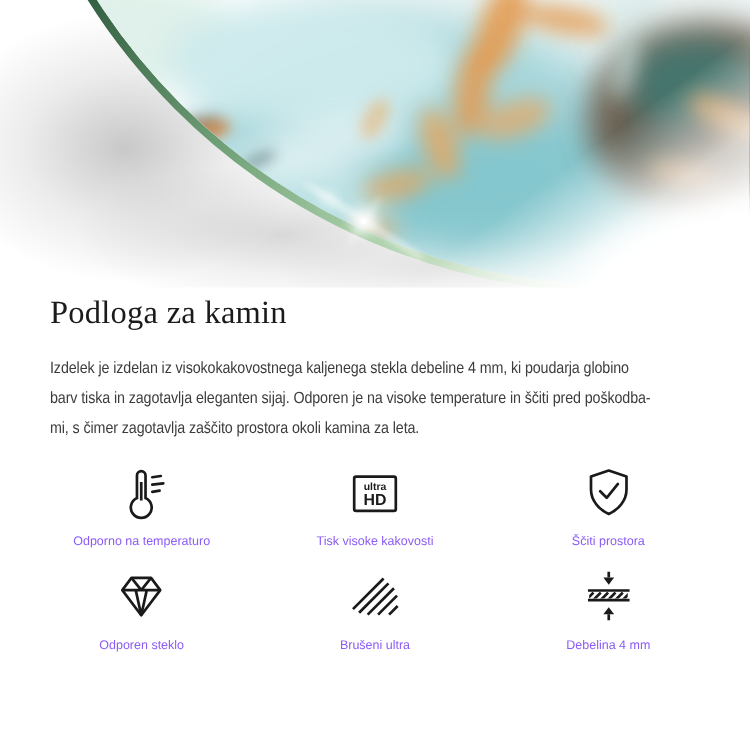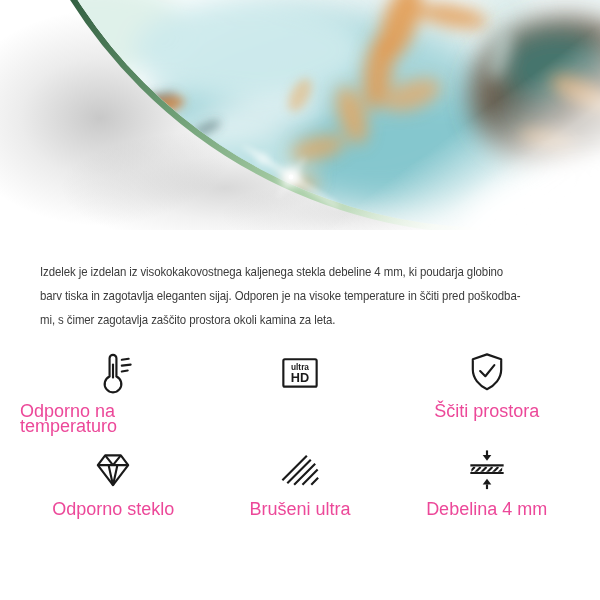--- a/index.html
+++ b/index.html
@@ -3,30 +3,30 @@
 <meta charset="utf-8">
 <style>
   html,body{margin:0;padding:0;background:#fff;}
   .page{width:600px;height:600px;background:#fff;overflow:hidden;position:relative;
         font-family:"Liberation Sans",sans-serif;}
   .hero{width:600px;height:230px;display:block;}
   .content{padding:0 40px;}
   .heading{font-family:"Liberation Serif",serif;font-weight:400;color:#1b1b1b;
            font-size:26px;line-height:33px;letter-spacing:.2px;margin:3px 0 0 0;}
   .heading-line{display:block;}
-  .desc{margin-top:30px;color:#3c3c3c;font-size:13px;line-height:24px;}
+  .desc{margin-top:16px;color:#3c3c3c;font-size:13px;line-height:24px;}
   .desc-line{white-space:nowrap;transform:scaleX(.88);transform-origin:0 50%;letter-spacing:-.1px;}
   .features{display:grid;grid-template-columns:repeat(3,1fr);padding:0 20px;margin-top:17px;row-gap:13px;}
   .feature{display:flex;flex-direction:column;align-items:center;}
   .icon-wrap{height:47px;display:flex;align-items:center;justify-content:center;}
   .feat-icon{color:#1a1a1a;display:block;}
   .feat-icon .st{fill:none;stroke:currentColor;stroke-width:2.2;}
   .feat-icon .fl{fill:currentColor;stroke:none;}
   .feat-icon text{font-family:"Liberation Sans",sans-serif;font-weight:bold;fill:#1a1a1a;}
-  .feature-label{margin-top:8px;font-size:18px;color:#ec4899;line-height:15px;}
+  .feature-label{margin-top:8px;font-size:10px;color:#8b5cf6;line-height:15px;}
 </style>
 </head>
 <body>
 
 <div class="page">
 
   <div>
     <svg class="hero" viewBox="0 0 600 230" width="600" height="230" xmlns="http://www.w3.org/2000/svg">
       <defs>
         <radialGradient id="gShadow" cx="50%" cy="50%" r="50%">
@@ -127,20 +127,21 @@
         <path d="M304,159 L278,197" stroke="#ffffff" stroke-width="1.6" stroke-linecap="round" opacity="0.85" filter="url(#f3)"></path>
         <circle cx="291" cy="177" r="2.4" fill="#ffffff"></circle>
         <circle cx="263" cy="159" r="5" fill="#ffffff" opacity="0.8" filter="url(#f5)"></circle>
         <path d="M250,150 L278,169" stroke="#ffffff" stroke-width="1.2" opacity="0.7" filter="url(#f3)"></path>
       </g>
     </svg>
   </div>
 
   <div class="content">
     <h1 class="heading">
+      <span class="heading-line">Podloga za kamin</span>
     </h1>
     <div class="desc">
       <div class="desc-line">Izdelek je izdelan iz visokokakovostnega kaljenega stekla debeline 4 mm, ki poudarja globino</div>
       <div class="desc-line">barv tiska in zagotavlja eleganten sijaj. Odporen je na visoke temperature in ščiti pred poškodba-</div>
       <div class="desc-line">mi, s čimer zagotavlja zaščito prostora okoli kamina za leta.</div>
     </div>
   </div>
 
   <div class="features">
 
@@ -156,40 +157,41 @@
     </div>
 
     <div class="feature">
       <div class="icon-wrap">
         <svg class="feat-icon" viewBox="0 0 48 48" width="50" height="47">
           <rect class="st" x="7" y="10.5" width="34" height="28" rx="1.5" stroke-width="2.6"></rect>
           <text x="24" y="21.5" font-size="8.5" text-anchor="middle">ultra</text>
           <text x="24" y="34" font-size="13" text-anchor="middle">HD</text>
         </svg>
       </div>
+      <div class="feature-label">Tisk visoke kakovosti</div>
     </div>
 
     <div class="feature">
       <div class="icon-wrap">
         <svg class="feat-icon" viewBox="0 0 48 48" width="50" height="47">
           <path class="st" d="M24,5.5 L38.5,10.5 V21 C38.5,30 32,37.5 24,41 C16,37.5 9.5,30 9.5,21 V10.5 Z" stroke-width="2.4" stroke-linejoin="round"></path>
           <path class="st" d="M17,22.5 L22.3,27.8 L31.5,16.5" stroke-width="2.6" stroke-linecap="round" stroke-linejoin="round"></path>
         </svg>
       </div>
       <div class="feature-label">Ščiti prostora</div>
     </div>
 
     <div class="feature">
       <div class="icon-wrap">
         <svg class="feat-icon" viewBox="0 0 48 48" width="50" height="47">
           <path class="st" d="M8.5,18.5 L16,8.5 H32 L39.5,18.5 L24,39 Z" stroke-width="2" stroke-linejoin="round"></path>
           <path class="st" d="M8.5,18.5 H39.5 M16,8.5 L24,18.5 L32,8.5 M19.5,18.5 L24,39 M28.5,18.5 L24,39" stroke-width="1.7" stroke-linejoin="round"></path>
         </svg>
       </div>
-      <div class="feature-label">Odporno steklo</div>
+      <div class="feature-label">Odporen steklo</div>
     </div>
 
     <div class="feature">
       <div class="icon-wrap">
         <svg class="feat-icon" viewBox="0 0 48 48" width="50" height="47">
           <path class="st" d="M6,34 L31,9 M11,37 L35,13 M18,38.5 L39.5,17 M26.5,38.5 L42,23 M35.5,38.5 L42.5,31.5" stroke-width="3"></path>
         </svg>
       </div>
       <div class="feature-label">Brušeni ultra</div>
     </div>

